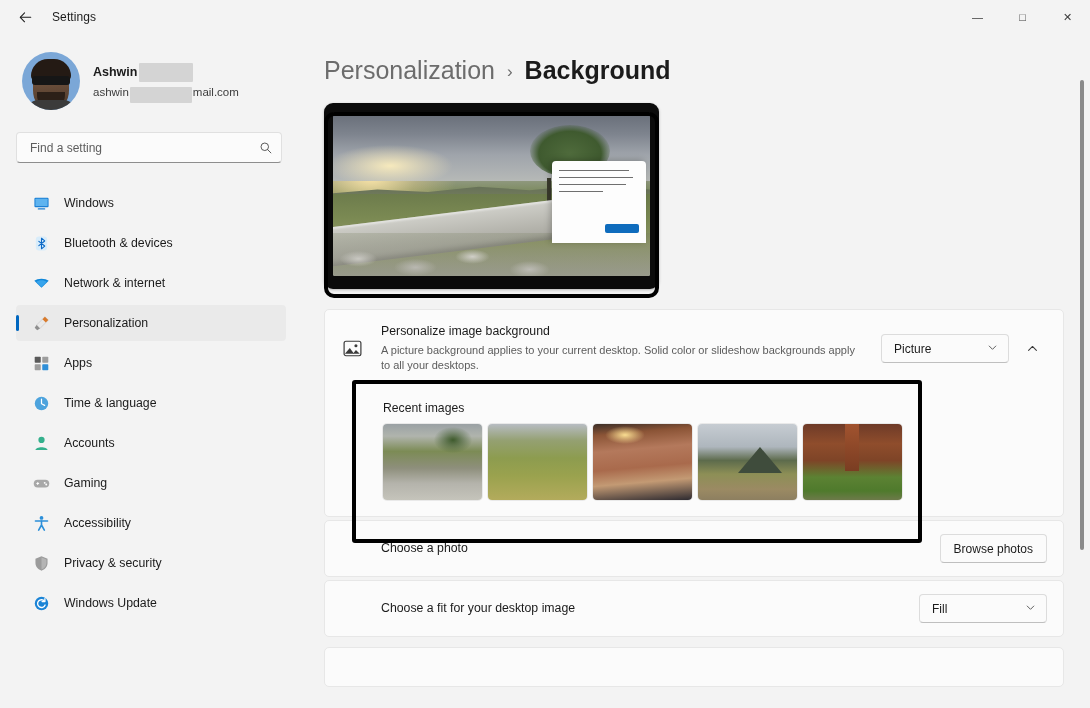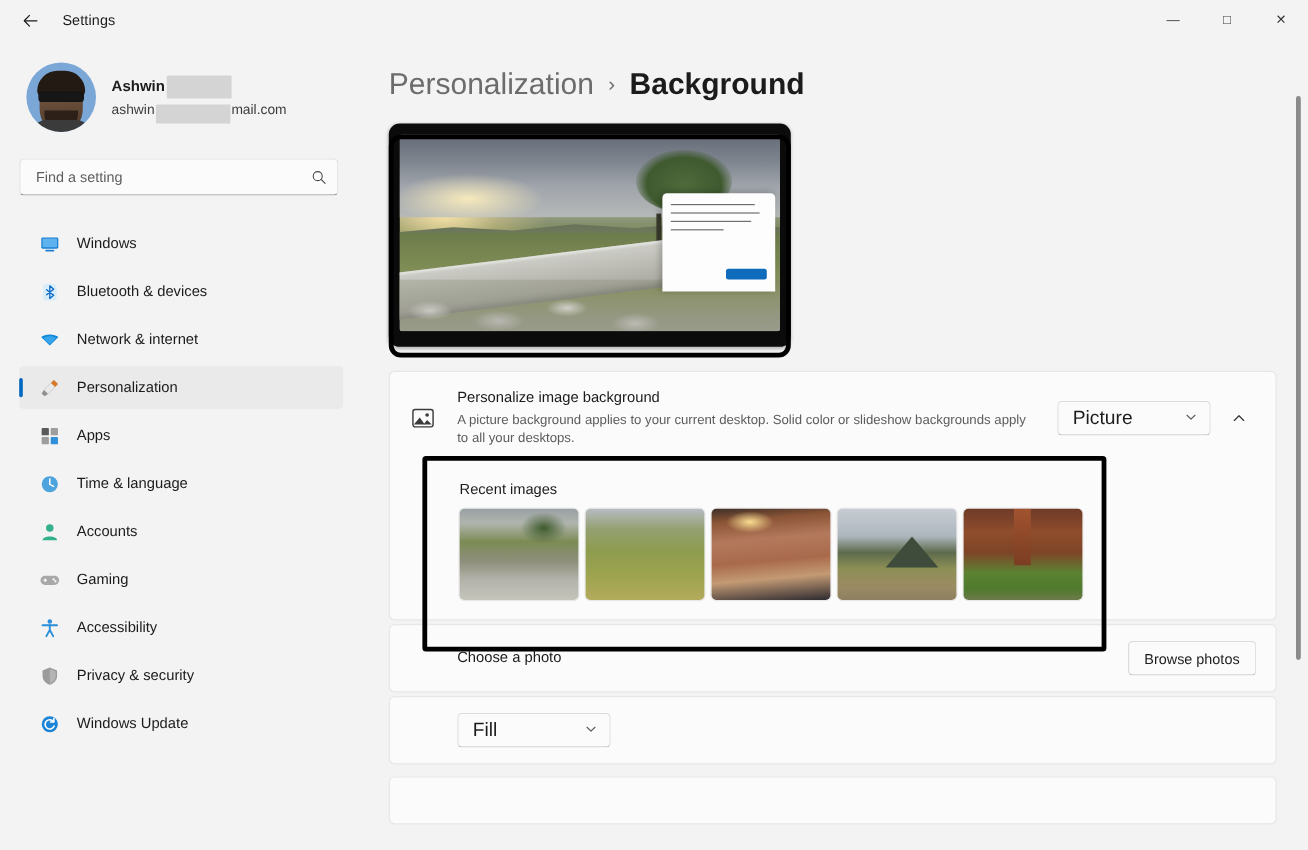--- a/index.html
+++ b/index.html
@@ -324,21 +324,21 @@
     height: 29px;
     min-width: 128px;
     background: #fbfbfb;
     border: 1px solid #dcdcdc;
     border-bottom-color: #bfbfbf;
     border-radius: 4px;
     display: flex;
     align-items: center;
     justify-content: space-between;
     padding: 0 10px 0 12px;
-    font-size: 16px;
+    font-size: 12px;
     color: #1b1b1b;
     cursor: pointer;
   }
   .chev { color: #5a5a5a; font-size: 9px; line-height: 1; }
   .expander {
     width: 30px; height: 30px;
     margin-left: 8px;
     display: flex; align-items: center; justify-content: center;
     border-radius: 4px;
     cursor: pointer;
@@ -682,20 +682,23 @@
             <div class="row-txt">
               <div class="row-title">Choose a photo</div>
             </div>
             <button class="btn-std">Browse photos</button>
           </div>
         </div>
 
         <div class="card">
           <div class="row">
             <span class="row-ico"></span>
+            <div class="row-txt">
+              <div class="row-title">Choose a fit for your desktop image</div>
+            </div>
             <div class="combo">
               <span>Fill</span>
               <span class="chev">
                 <svg width="11" height="11" viewBox="0 0 12 12">
                     <path d="M2.4 4.4 L6 8 L9.6 4.4" fill="none" stroke="#5a5a5a" stroke-width="1.05" stroke-linecap="round" stroke-linejoin="round"></path>
                   </svg>
               </span>
             </div>
           </div>
         </div>

